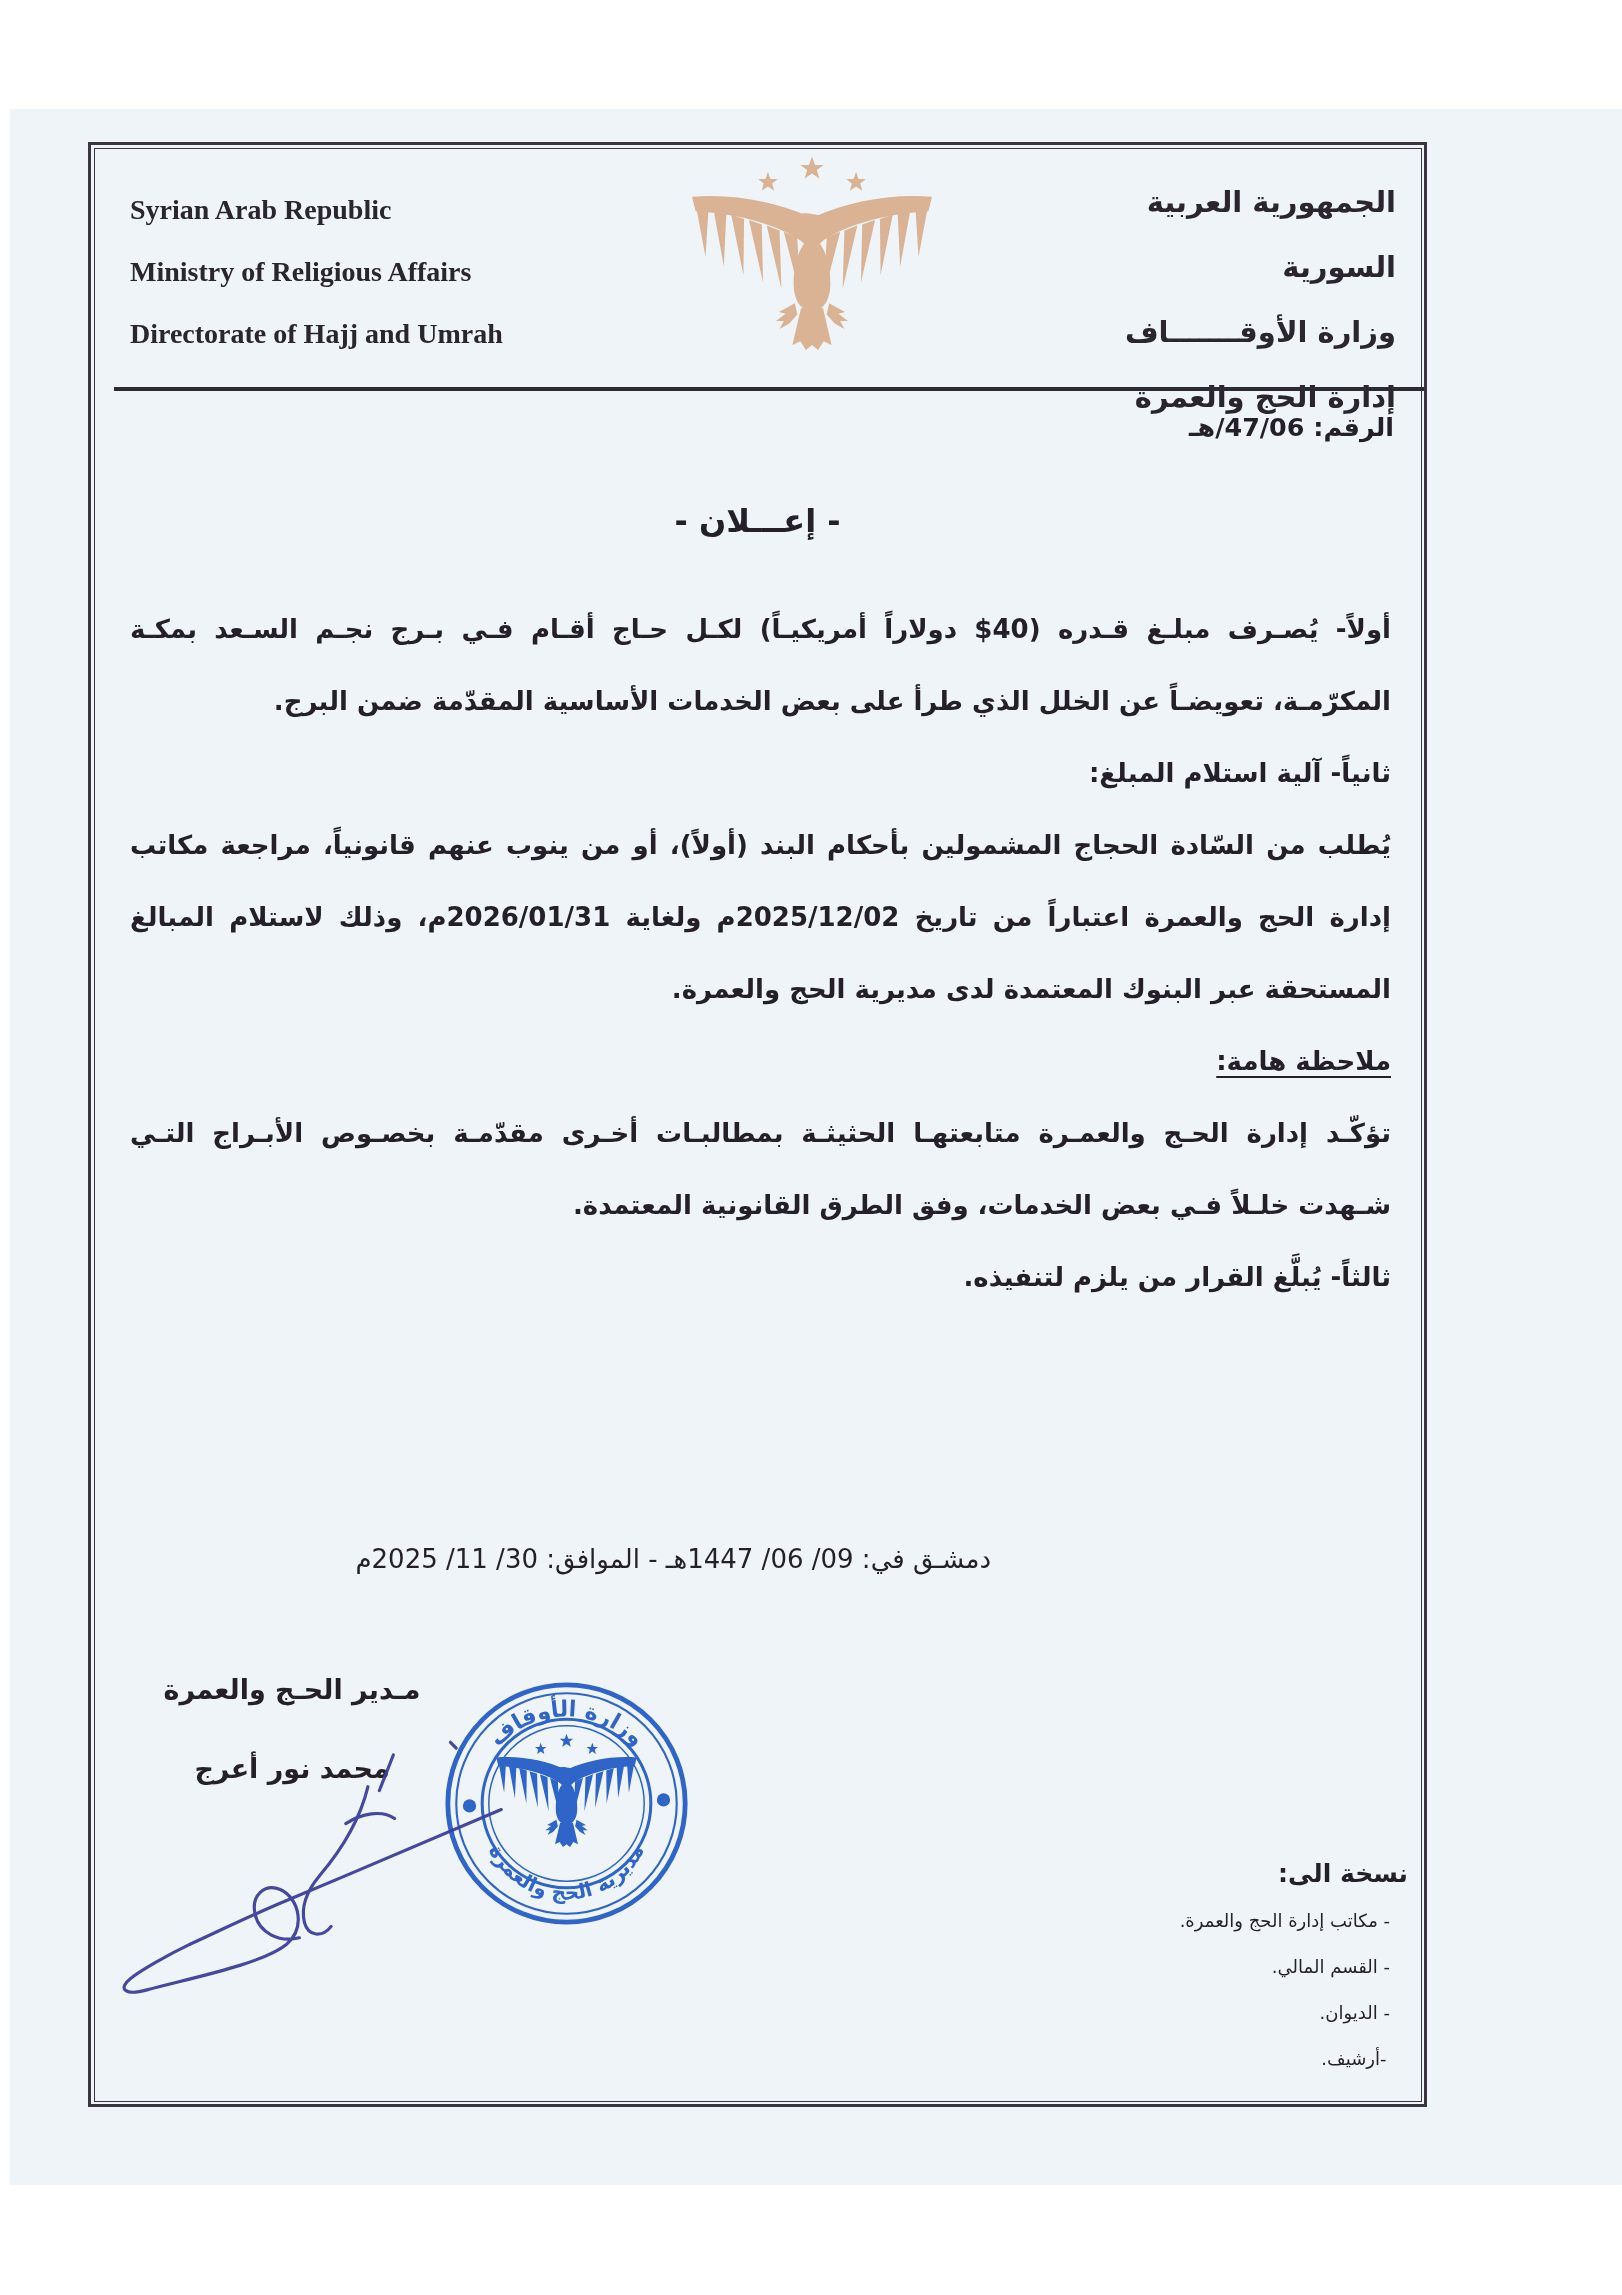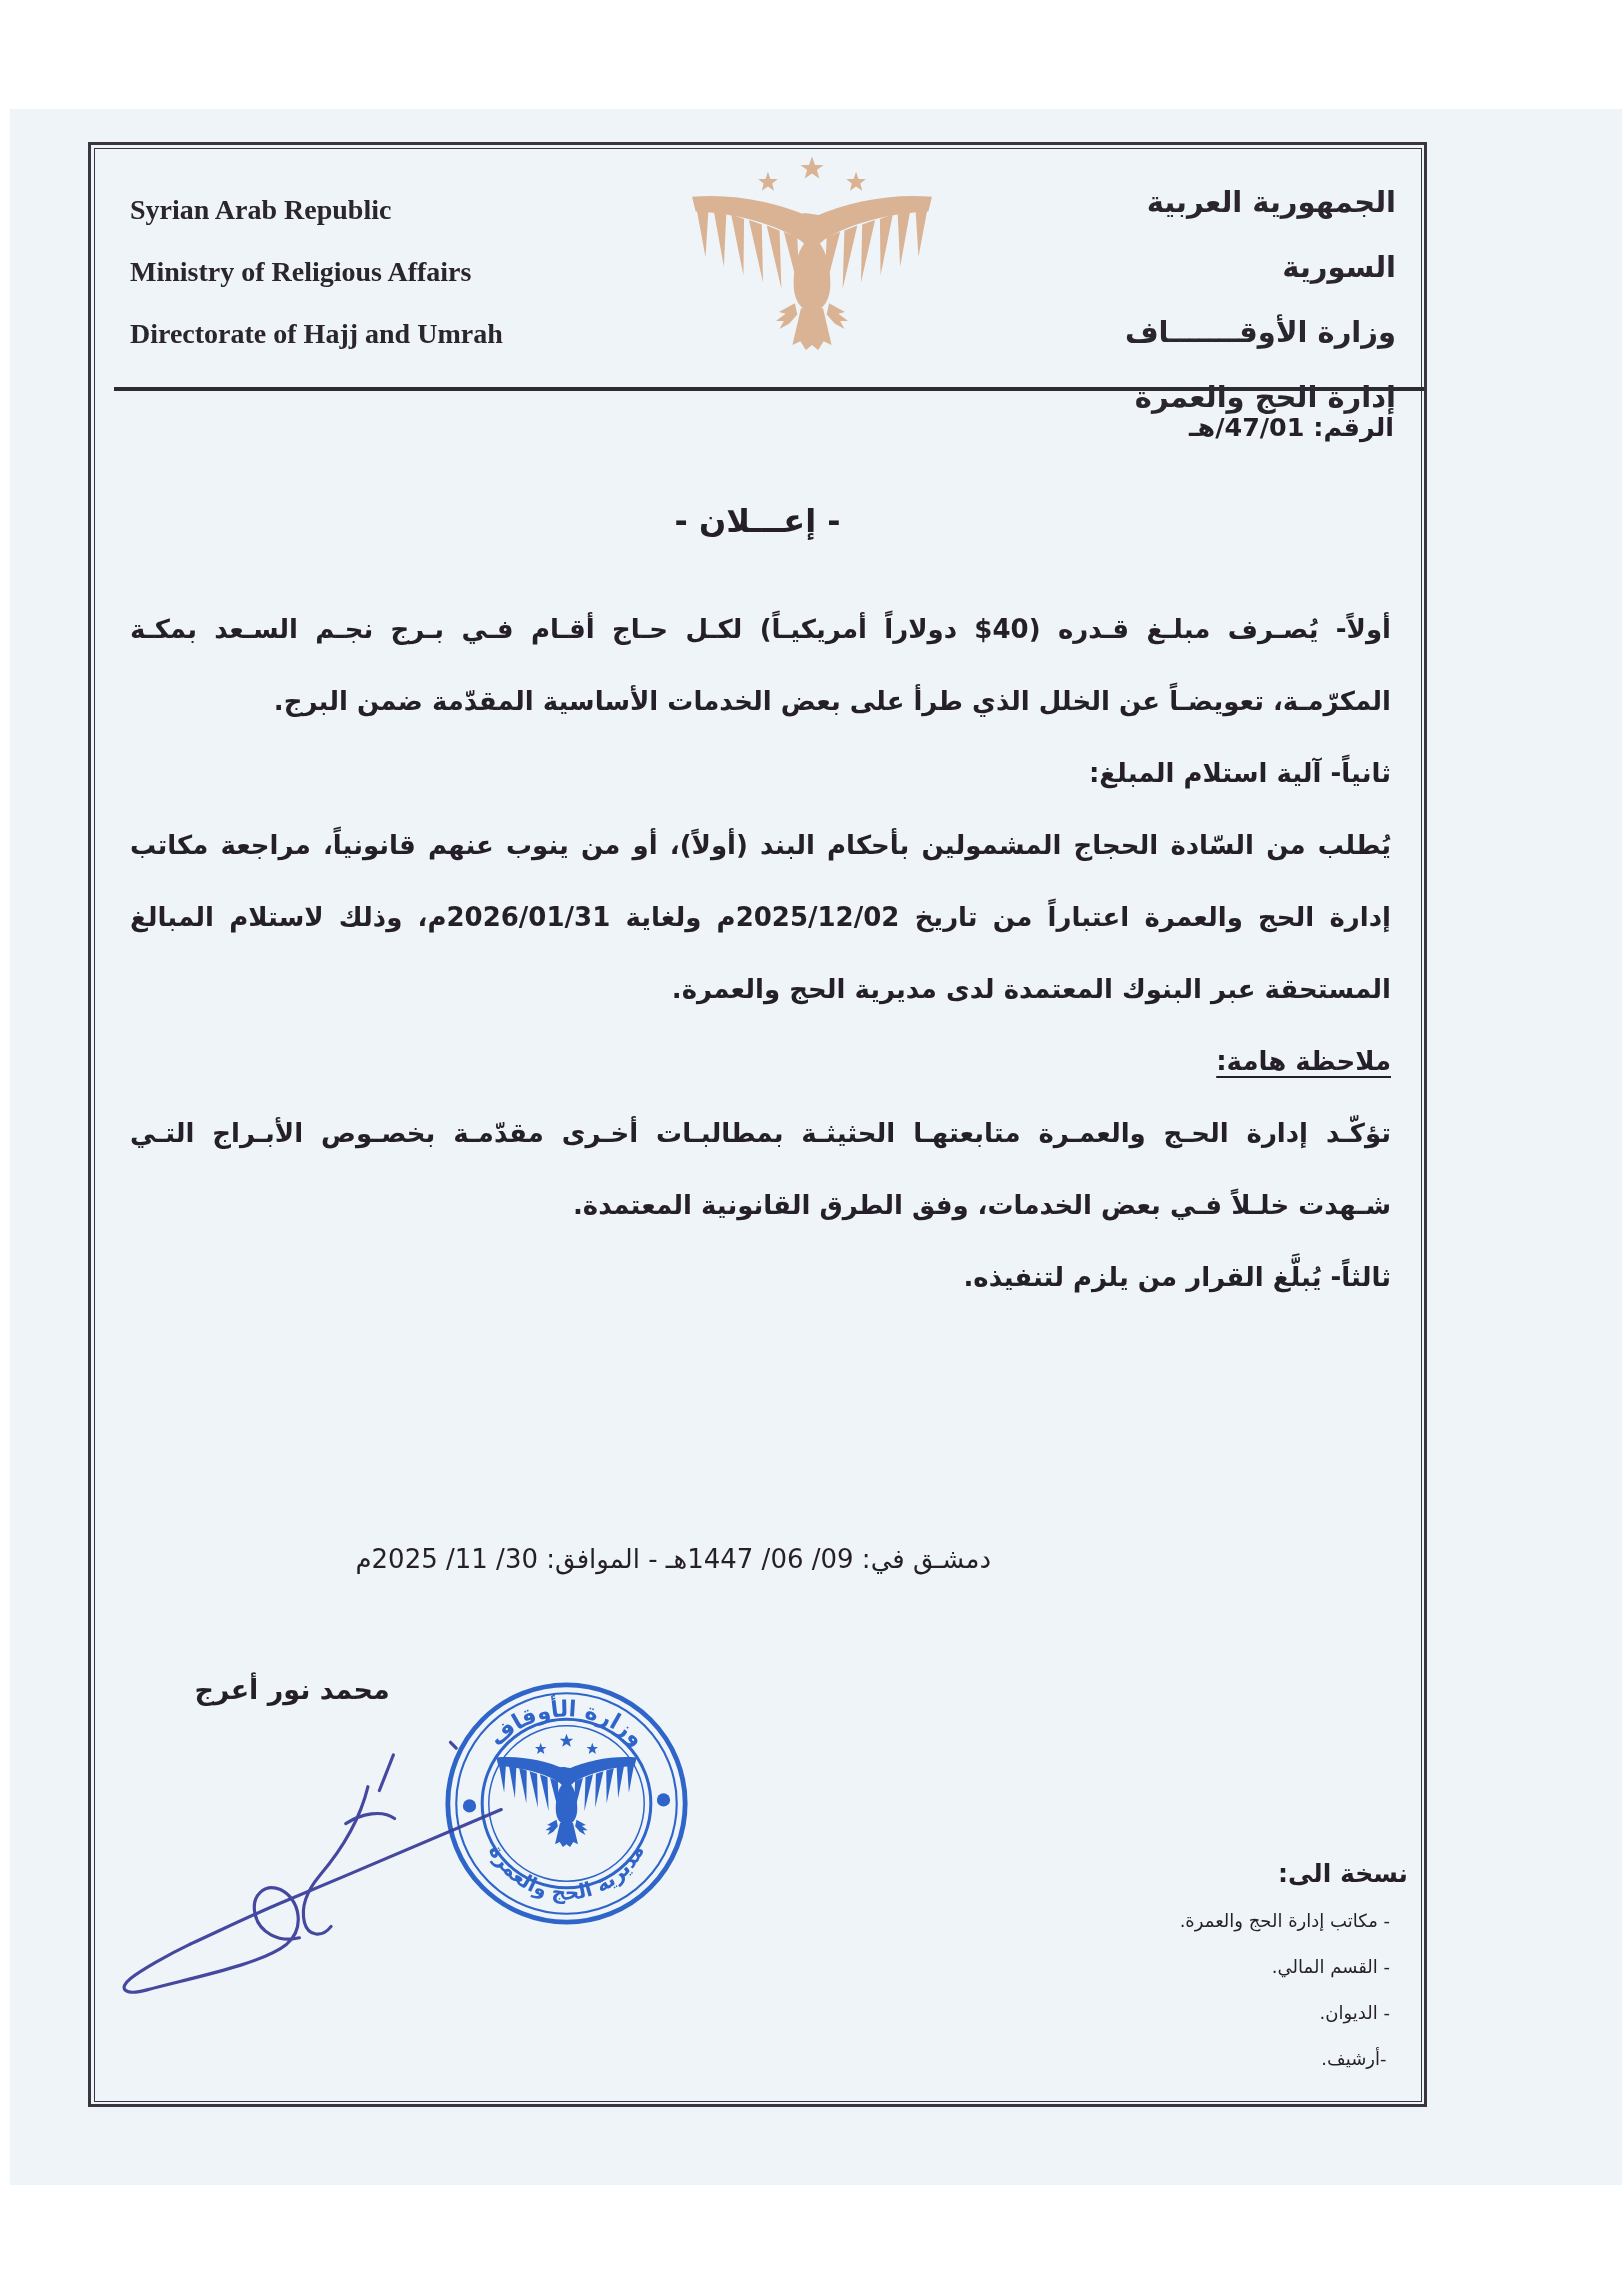--- a/index.html
+++ b/index.html
@@ -139,36 +139,37 @@
   </svg>
 
   <div class="lh-ar" dir="rtl">
     <div>الجمهورية العربية السورية</div>
     <div>وزارة الأوقـــــــاف</div>
     <div>إدارة الحج والعمرة</div>
   </div>
 
   <div class="rule"></div>
 
-  <div class="refline" dir="rtl">الرقم: 47/01/هـ</div>
+  <div class="refline" dir="rtl">الرقم: 47/06/هـ</div>
 
   <div class="doc-title" dir="rtl">- إعـــلان -</div>
 
   <div class="body-text" dir="rtl">
     <p>أولاً- يُصـرف مبلـغ قـدره (40$ دولاراً أمريكيـاً) لكـل حـاج أقـام فـي بـرج نجـم السـعد بمكـة المكرّمـة، تعويضـاً عن الخلل الذي طرأ على بعض الخدمات الأساسية المقدّمة ضمن البرج.</p>
     <p class="line">ثانياً- آلية استلام المبلغ:</p>
     <p>يُطلب من السّادة الحجاج المشمولين بأحكام البند (أولاً)، أو من ينوب عنهم قانونياً، مراجعة مكاتب إدارة الحج والعمرة اعتباراً من تاريخ 2025/12/02م ولغاية 2026/01/31م، وذلك لاستلام المبالغ المستحقة عبر البنوك المعتمدة لدى مديرية الحج والعمرة.</p>
     <p class="note-head">ملاحظة هامة:</p>
     <p>تؤكّـد إدارة الحـج والعمـرة متابعتهـا الحثيثـة بمطالبـات أخـرى مقدّمـة بخصـوص الأبـراج التـي شـهدت خلـلاً فـي بعض الخدمات، وفق الطرق القانونية المعتمدة.</p>
     <p class="line">ثالثاً- يُبلَّغ القرار من يلزم لتنفيذه.</p>
   </div>
 
   <div class="dateline" dir="rtl">دمشـق في: 09/ 06/ 1447هـ - الموافق: 30/ 11/ 2025م</div>
 
   <div class="sig-block" dir="rtl">
+    <div>مـدير الحـج والعمرة</div>
     <div>محمد نور أعرج</div>
   </div>
 
   <svg class="stamp" viewBox="0 0 420 420">
     <circle cx="210" cy="210" r="197" fill="none" stroke="currentColor" stroke-width="8"></circle>
     <circle cx="210" cy="210" r="183" fill="none" stroke="currentColor" stroke-width="3.5"></circle>
     <circle cx="210" cy="210" r="140" fill="none" stroke="currentColor" stroke-width="5"></circle>
     <circle cx="210" cy="210" r="129" fill="none" stroke="currentColor" stroke-width="2.5"></circle>
     <circle cx="49" cy="214" r="11" fill="currentColor"></circle>
     <circle cx="371" cy="204" r="11" fill="currentColor"></circle>

